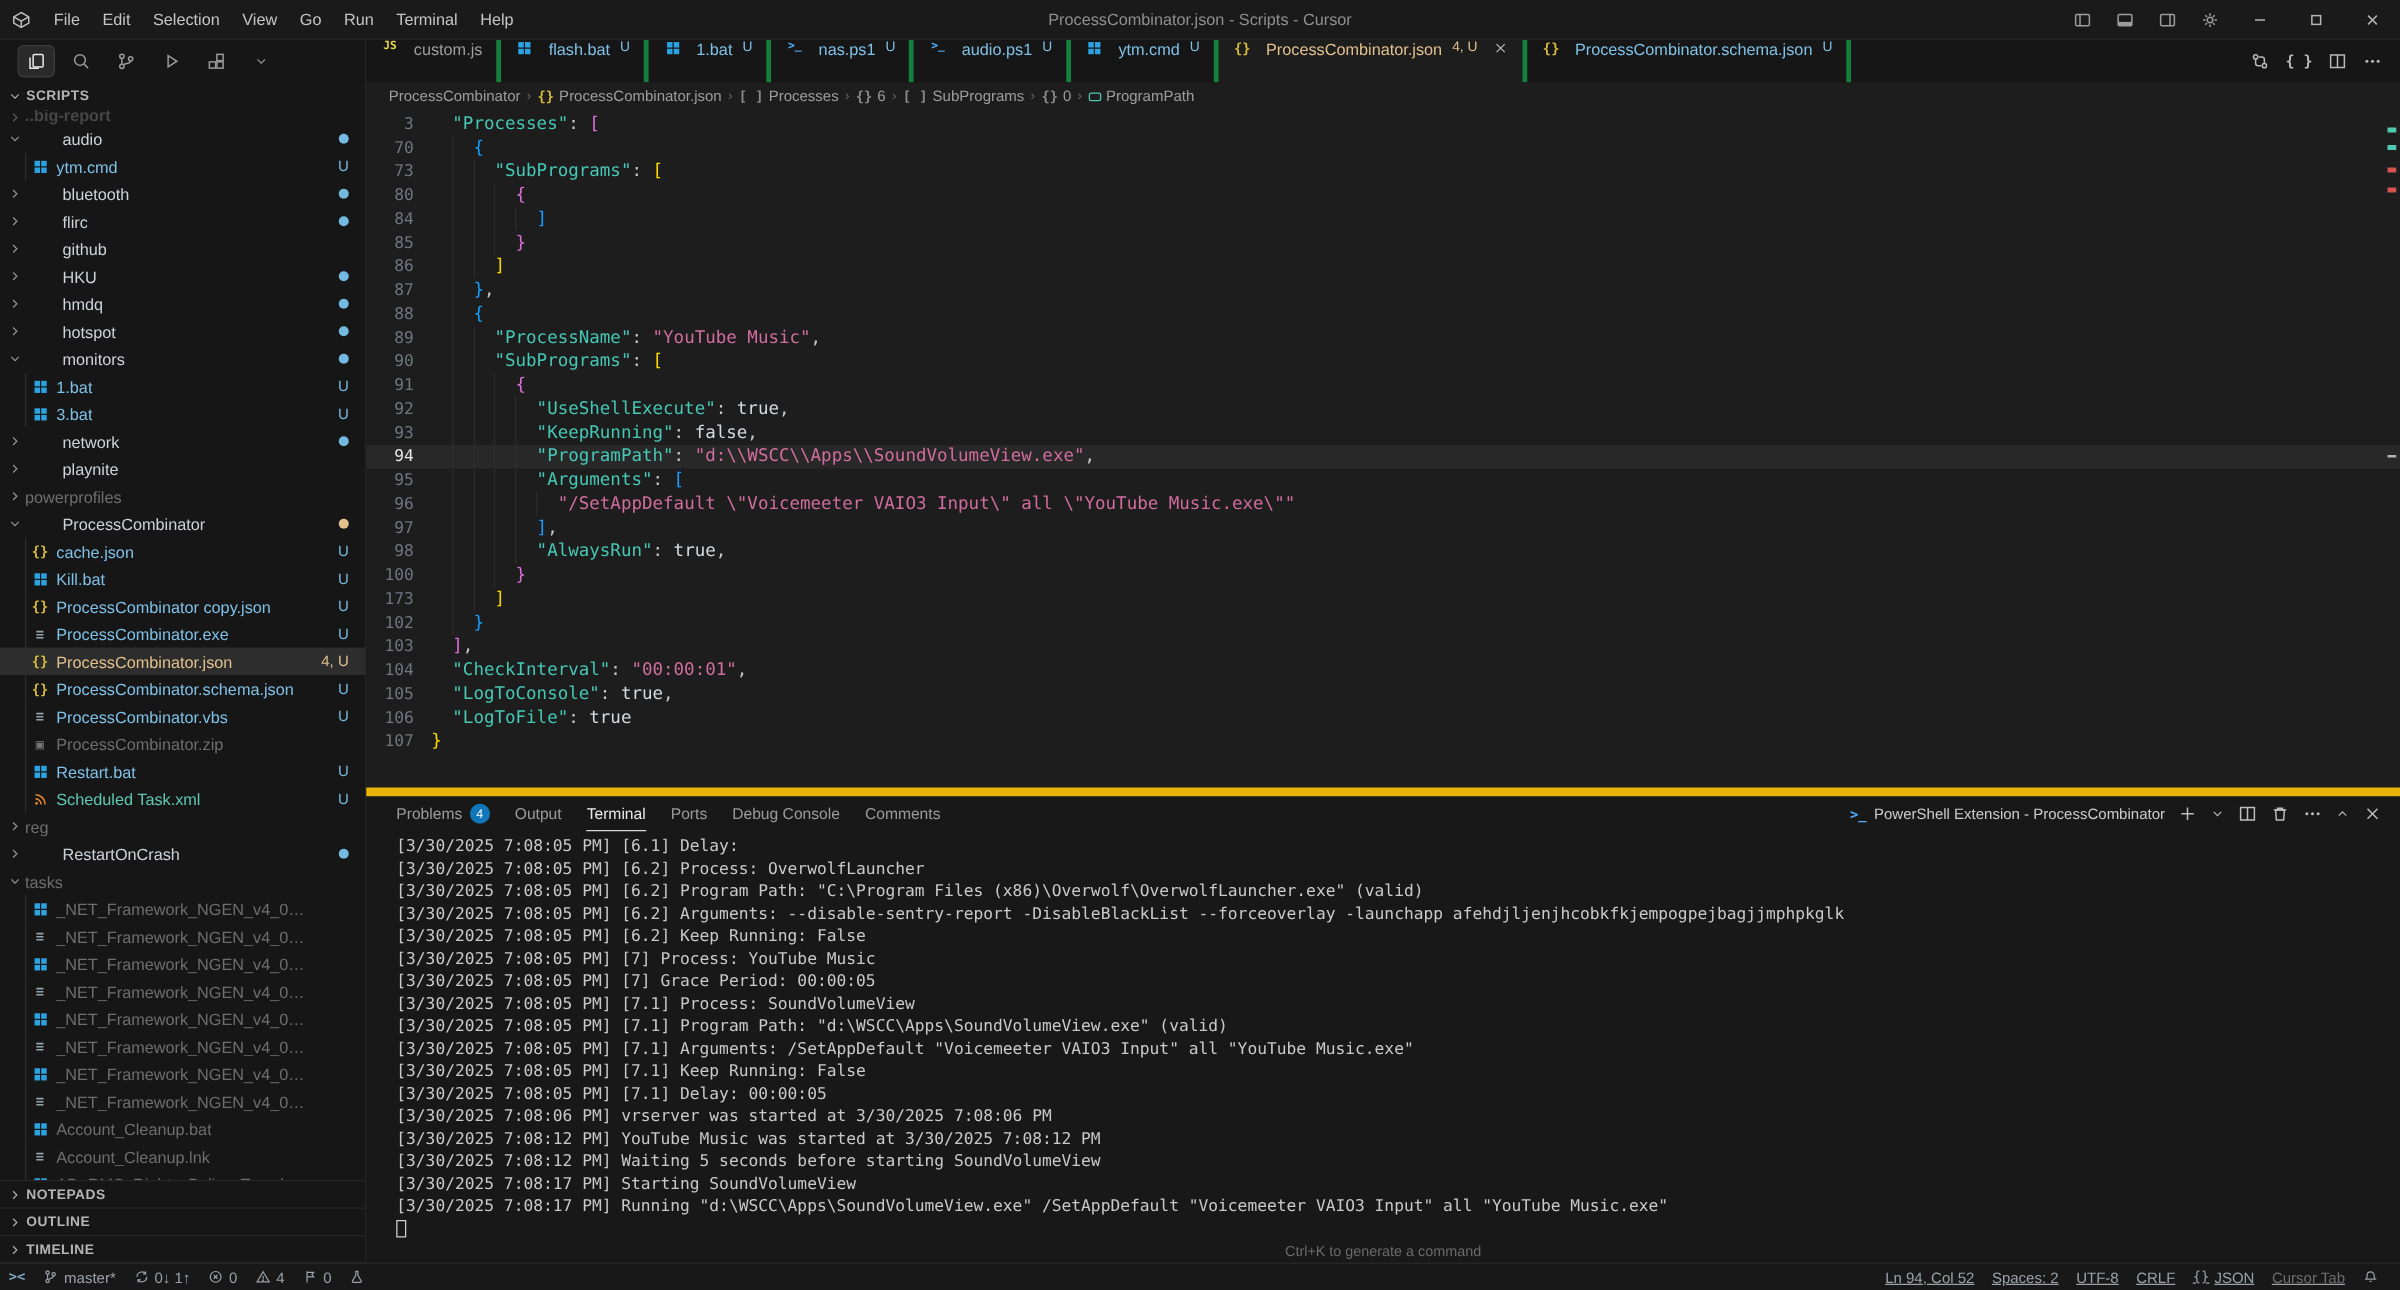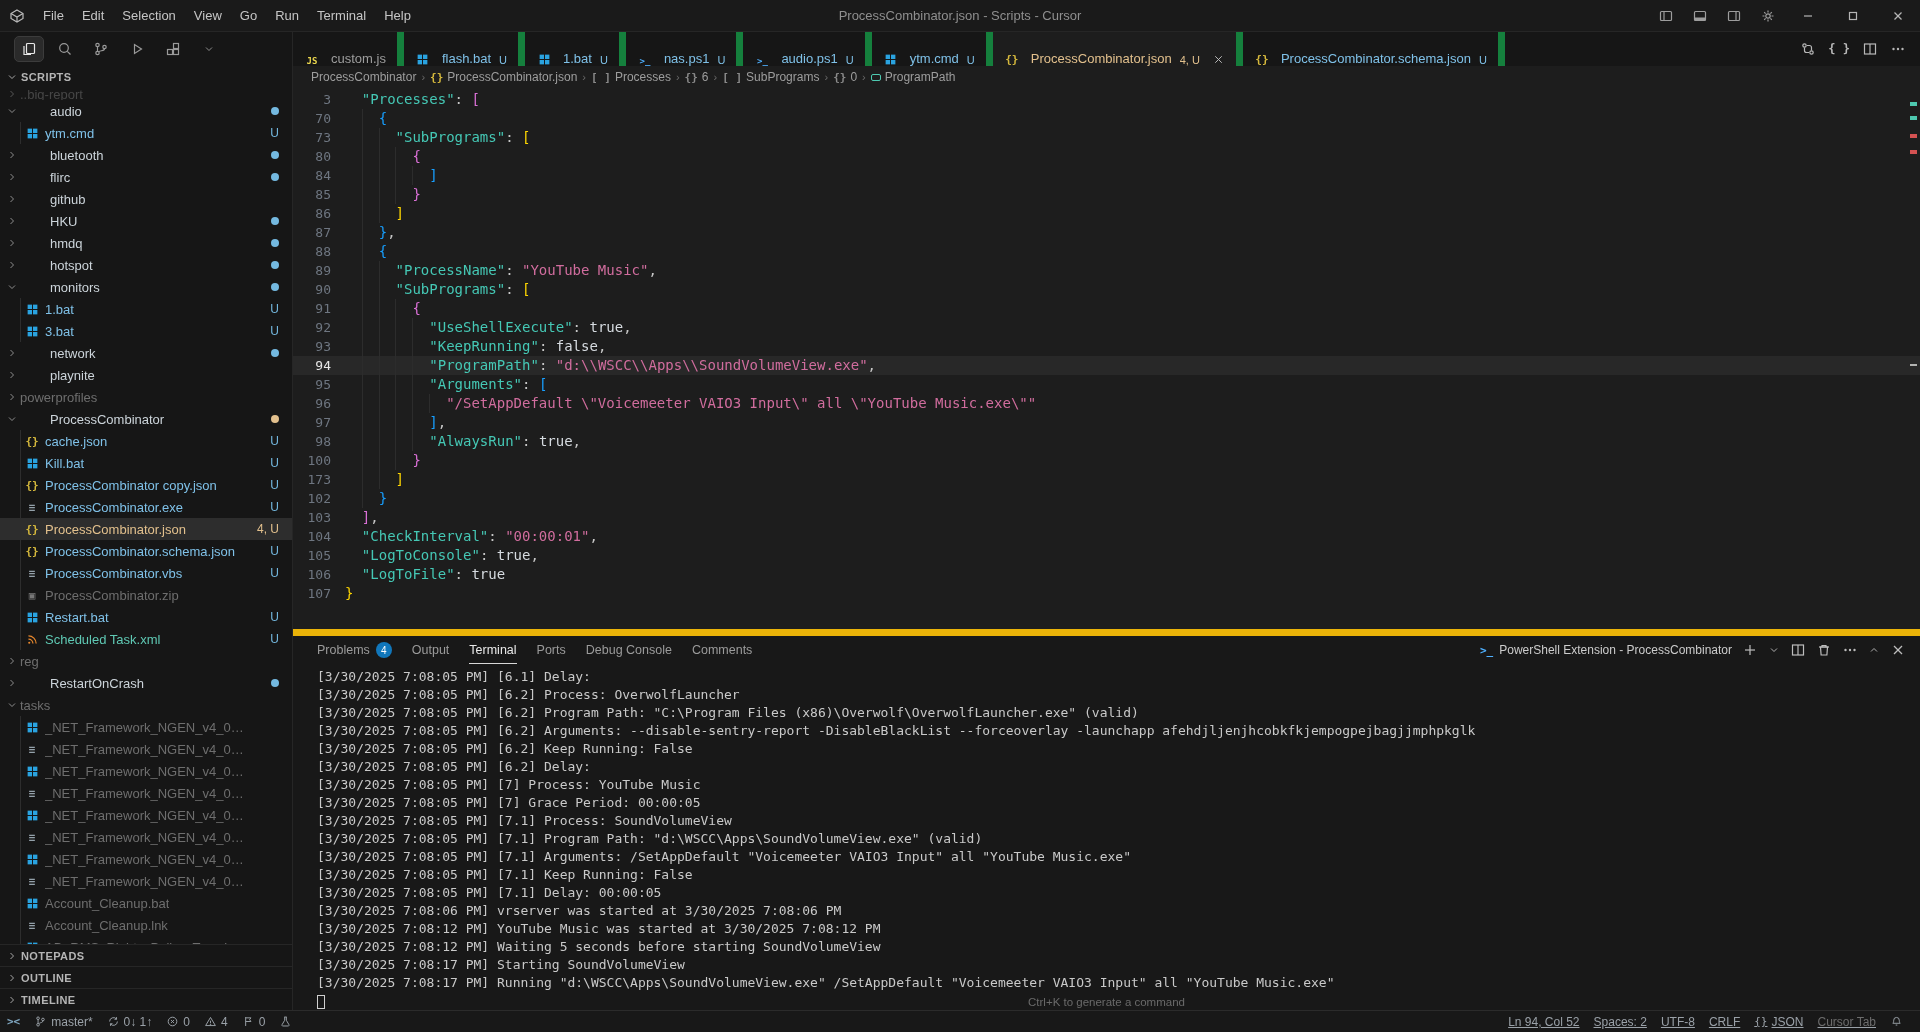--- a/index.html
+++ b/index.html
@@ -28,39 +28,39 @@
   .side-icons { height:34px; display:flex; align-items:center; padding-left:14px; gap:6px; flex:0 0 34px; }
   .act-btn { width:30px; height:26px; display:flex; align-items:center; justify-content:center;
              color:#9a9a9a; border-radius:5px; }
   .act-btn.active { color:#e8e8e8; background:#2a2a2a; border:1px solid #3c3c3c; }
   .sec-head { height:22px; display:flex; align-items:center; font-size:11px; font-weight:bold;
               letter-spacing:.4px; color:#b5b5b5; padding-left:6px; gap:3px; flex:0 0 22px; }
   .sec-head.bordered { border-top:1px solid #262626; }
   .tree { flex:1; overflow:hidden; position:relative; }
   .trow { height:22px; display:flex; align-items:center; font-size:13px; position:relative; cursor:default; }
   .trow.sel { background:#2d2d2d; }
-  .trow.cut { height:12px; margin-top:0; overflow:hidden; align-items:center; opacity:.55; }
+  .trow.cut { height:12px; margin-top:0; overflow:hidden; align-items:flex-end; opacity:.55;font-weight:bold; }
   .tchev { width:16px; margin-left:4px; color:#9a9a9a; flex:0 0 16px; display:flex; justify-content:center; }
   .ficon { width:16px; margin-right:5px; flex:0 0 16px; display:flex; align-items:center; justify-content:center;
            font-size:11px; font-weight:bold; font-family:"DejaVu Sans Mono", monospace; }
   .trow .lbl { white-space:nowrap; overflow:hidden; text-overflow:ellipsis; max-width:200px; }
   .badge { position:absolute; right:13px; font-size:12px; }
   .badge .dot { width:8px; height:8px; border-radius:50%; display:block; }
   .guide { position:absolute; left:20px; top:0; bottom:0; width:1px; background:#2d2d2d; }
   .c-normal{ color:#ccd4da;margin-left:30px; } .c-untracked{ color:#7fc1e8; } .c-modified{ color:#e2c08d; }
   .c-ignored{ color:#6e6e6e; } .c-teal{ color:#5fc9b4; } .c-plain{ color:#9d9d9d; }
   .icon-win { color:#2aa3e0; } .icon-json { color:#d7ba3d; } .icon-exe { color:#94a1aa; }
   .icon-ps { color:#4fb0ff; } .icon-zip { color:#777; } .icon-xml { color:#e8882d; }
 
   
   .edcol { flex:1; display:flex; flex-direction:column; min-width:0; background:#1d1d1d; }
   .tabbar { height:34px; background:#161616; display:flex; align-items:stretch; flex:0 0 34px; }
   .tabs { display:flex; overflow:hidden; }
-  .tab { display:flex; align-items:flex-end; gap:6px; padding:0 11px; font-size:13px;
-         border-right:7px solid #15803d; background:#161616; white-space:nowrap; cursor:default; }
+  .tab { display:flex; align-items:flex-start; gap:6px; padding:0 11px; font-size:13px;
+         border-right:4px solid #15803d; background:#161616; white-space:nowrap; cursor:default; }
   .tab.active { background:#1d1d1d; }
   .tab .suffix { font-size:11px; margin-left:2px; }
   .tab .closex { margin-left:6px; color:#bbb; display:flex; }
   .tabbar-right { margin-left:auto; display:flex; align-items:center; gap:12px; padding:0 14px; color:#b8b8b8; }
   .breadcrumb { height:22px; display:flex; align-items:center; font-size:12px; color:#9d9d9d;
                 padding-left:18px; gap:4px; flex:0 0 22px; background:#1d1d1d; white-space:nowrap; }
   .bc-sep { color:#6a6a6a; font-size:11px; padding:0 1px; }
   .bc-ic { font-family:"DejaVu Sans Mono", monospace; font-size:11px; font-weight:bold; color:#8a8a8a; }
   .bc-ic.yellow { color:#d7ba3d; } .bc-field { width:10px; height:7px; border:1px solid #4ec9b0; border-radius:2px; display:inline-block; }
 
@@ -875,21 +875,20 @@
                 <line x1="12" y1="4" x2="4" y2="12"></line>
               </svg>
             </span>
         </div>
         <div class="term" id="term">
             <div class="tline">[3/30/2025 7:08:05 PM] [6.1] Delay:</div>
             <div class="tline">[3/30/2025 7:08:05 PM] [6.2] Process: OverwolfLauncher</div>
             <div class="tline">[3/30/2025 7:08:05 PM] [6.2] Program Path: "C:\Program Files (x86)\Overwolf\OverwolfLauncher.exe" (valid)</div>
             <div class="tline">[3/30/2025 7:08:05 PM] [6.2] Arguments: --disable-sentry-report -DisableBlackList --forceoverlay -launchapp afehdjljenjhcobkfkjempogpejbagjjmphpkglk</div>
             <div class="tline">[3/30/2025 7:08:05 PM] [6.2] Keep Running: False</div>
-            <div class="tline">[3/30/2025 7:08:05 PM] [6.2] Delay:</div>
             <div class="tline">[3/30/2025 7:08:05 PM] [7] Process: YouTube Music</div>
             <div class="tline">[3/30/2025 7:08:05 PM] [7] Grace Period: 00:00:05</div>
             <div class="tline">[3/30/2025 7:08:05 PM] [7.1] Process: SoundVolumeView</div>
             <div class="tline">[3/30/2025 7:08:05 PM] [7.1] Program Path: "d:\WSCC\Apps\SoundVolumeView.exe" (valid)</div>
             <div class="tline">[3/30/2025 7:08:05 PM] [7.1] Arguments: /SetAppDefault "Voicemeeter VAIO3 Input" all "YouTube Music.exe"</div>
             <div class="tline">[3/30/2025 7:08:05 PM] [7.1] Keep Running: False</div>
             <div class="tline">[3/30/2025 7:08:05 PM] [7.1] Delay: 00:00:05</div>
             <div class="tline">[3/30/2025 7:08:06 PM] vrserver was started at 3/30/2025 7:08:06 PM</div>
             <div class="tline">[3/30/2025 7:08:12 PM] YouTube Music was started at 3/30/2025 7:08:12 PM</div>
             <div class="tline">[3/30/2025 7:08:12 PM] Waiting 5 seconds before starting SoundVolumeView</div>

